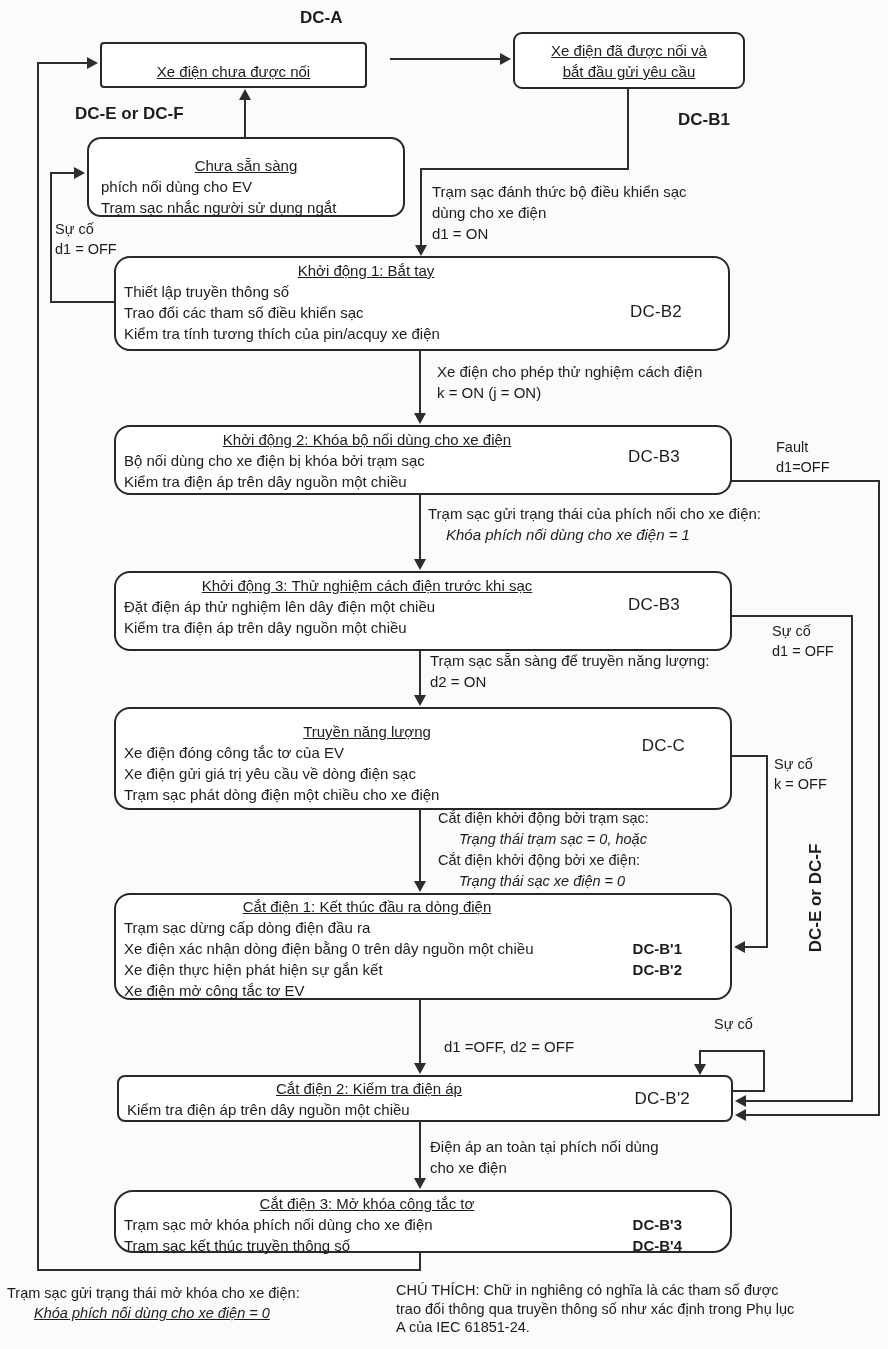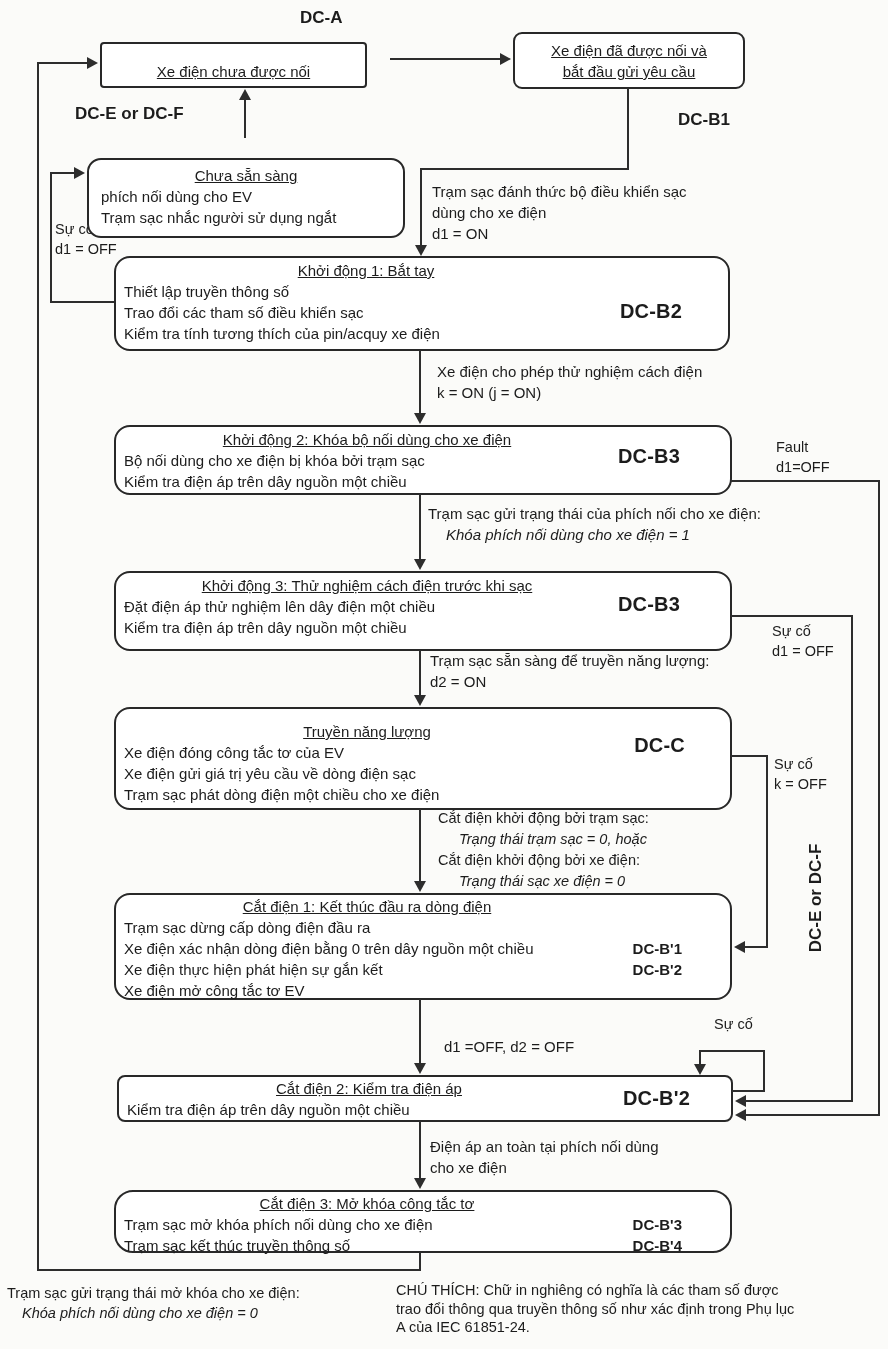--- a/index.html
+++ b/index.html
@@ -6,21 +6,21 @@
   .canvas{
     position:relative;width:888px;height:1349px;background:#fbfbf9;
     font-family:"Liberation Sans", sans-serif;color:#1c1c1c;overflow:hidden;
   }
   .box{
     position:absolute;background:#fff;border:2px solid #282828;border-radius:16px;
     box-sizing:border-box;font-size:15px;line-height:21px;padding:2px 8px;
   }
   .box .title{text-align:center;text-decoration:underline;white-space:nowrap;}
   .big-title{padding-right:112px;}
-  .state{position:absolute;font-weight:bold;font-size:20px;letter-spacing:.2px;}
+  .state{position:absolute;font-weight:normal;font-size:17px;letter-spacing:.2px;}
   .row{display:flex;justify-content:space-between;align-items:center;}
   .row .state-inline{font-weight:bold;font-size:15px;padding-right:40px;position:static;}
   .ln{position:absolute;background:#2d2d2d;}
   .ah{position:absolute;width:0;height:0;}
   .ah-right{border-top:6px solid transparent;border-bottom:6px solid transparent;border-left:11px solid #2d2d2d;}
   .ah-left{border-top:6px solid transparent;border-bottom:6px solid transparent;border-right:11px solid #2d2d2d;}
   .ah-up{border-left:6px solid transparent;border-right:6px solid transparent;border-bottom:11px solid #2d2d2d;}
   .ah-down{border-left:6px solid transparent;border-right:6px solid transparent;border-top:11px solid #2d2d2d;}
   .lbl{position:absolute;font-weight:bold;font-size:17px;white-space:nowrap;}
   .txt{position:absolute;font-size:15px;line-height:21px;white-space:nowrap;}
@@ -61,21 +61,21 @@
 
   <div class="box" style="left:100px;top:42px;width:267px;height:46px;border-radius:4px;padding-top:17px;">
     <div class="center u">Xe điện chưa được nối</div>
   </div>
 
   <div class="box" style="left:513px;top:32px;width:232px;height:57px;border-radius:9px;padding-top:6px;">
     <div class="center u">Xe điện đã được nối và</div>
     <div class="center u">bắt đầu gửi yêu cầu</div>
   </div>
 
-  <div class="box" style="left:87px;top:137px;width:318px;height:80px;border-radius:14px;padding:5px 12px;margin-top:21px;">
+  <div class="box" style="left:87px;top:137px;width:318px;height:80px;border-radius:14px;padding:16px 12px;">
     <div class="title">Chưa sẵn sàng</div>
     <div>phích nối dùng cho EV</div>
     <div>Trạm sạc nhắc người sử dụng ngắt</div>
   </div>
 
   <div class="box" style="left:114px;top:256px;width:616px;height:95px;">
     <div class="title big-title">Khởi động 1: Bắt tay</div>
     <div>Thiết lập truyền thông số</div>
     <div>Trao đổi các tham số điều khiển sạc</div>
     <div>Kiểm tra tính tương thích của pin/acquy xe điện</div>
@@ -166,21 +166,21 @@
 
   <div class="txt" style="left:444px;top:1036px;">d1 =OFF, d2 = OFF</div>
 
   <div class="txt" style="left:430px;top:1136px;">
     <div>Điện áp an toàn tại phích nối dùng</div>
     <div>cho xe điện</div>
   </div>
 
   <div class="txt txt-sm" style="left:7px;top:1283px;">
     <div>Trạm sạc gửi trạng thái mở khóa cho xe điện:</div>
-    <div class="it" style="margin-left:15px;">Khóa phích nối dùng cho xe điện = 0</div>
+    <div class="it" style="margin-left:27px;text-decoration:underline;">Khóa phích nối dùng cho xe điện = 0</div>
   </div>
   <div class="txt txt-sm note" style="left:396px;top:1281px;width:492px;line-height:18.5px;">
     <div>CHÚ THÍCH: Chữ in nghiêng có nghĩa là các tham số được</div>
     <div>trao đổi thông qua truyền thông số như xác định trong Phụ lục</div>
     <div>A của IEC 61851-24.</div>
   </div>
 
   <div class="ln" style="left:390px;top:58px;width:112px;height:2px;"></div>
   <div class="ah ah-right" style="left:500px;top:53px;"></div>
 

